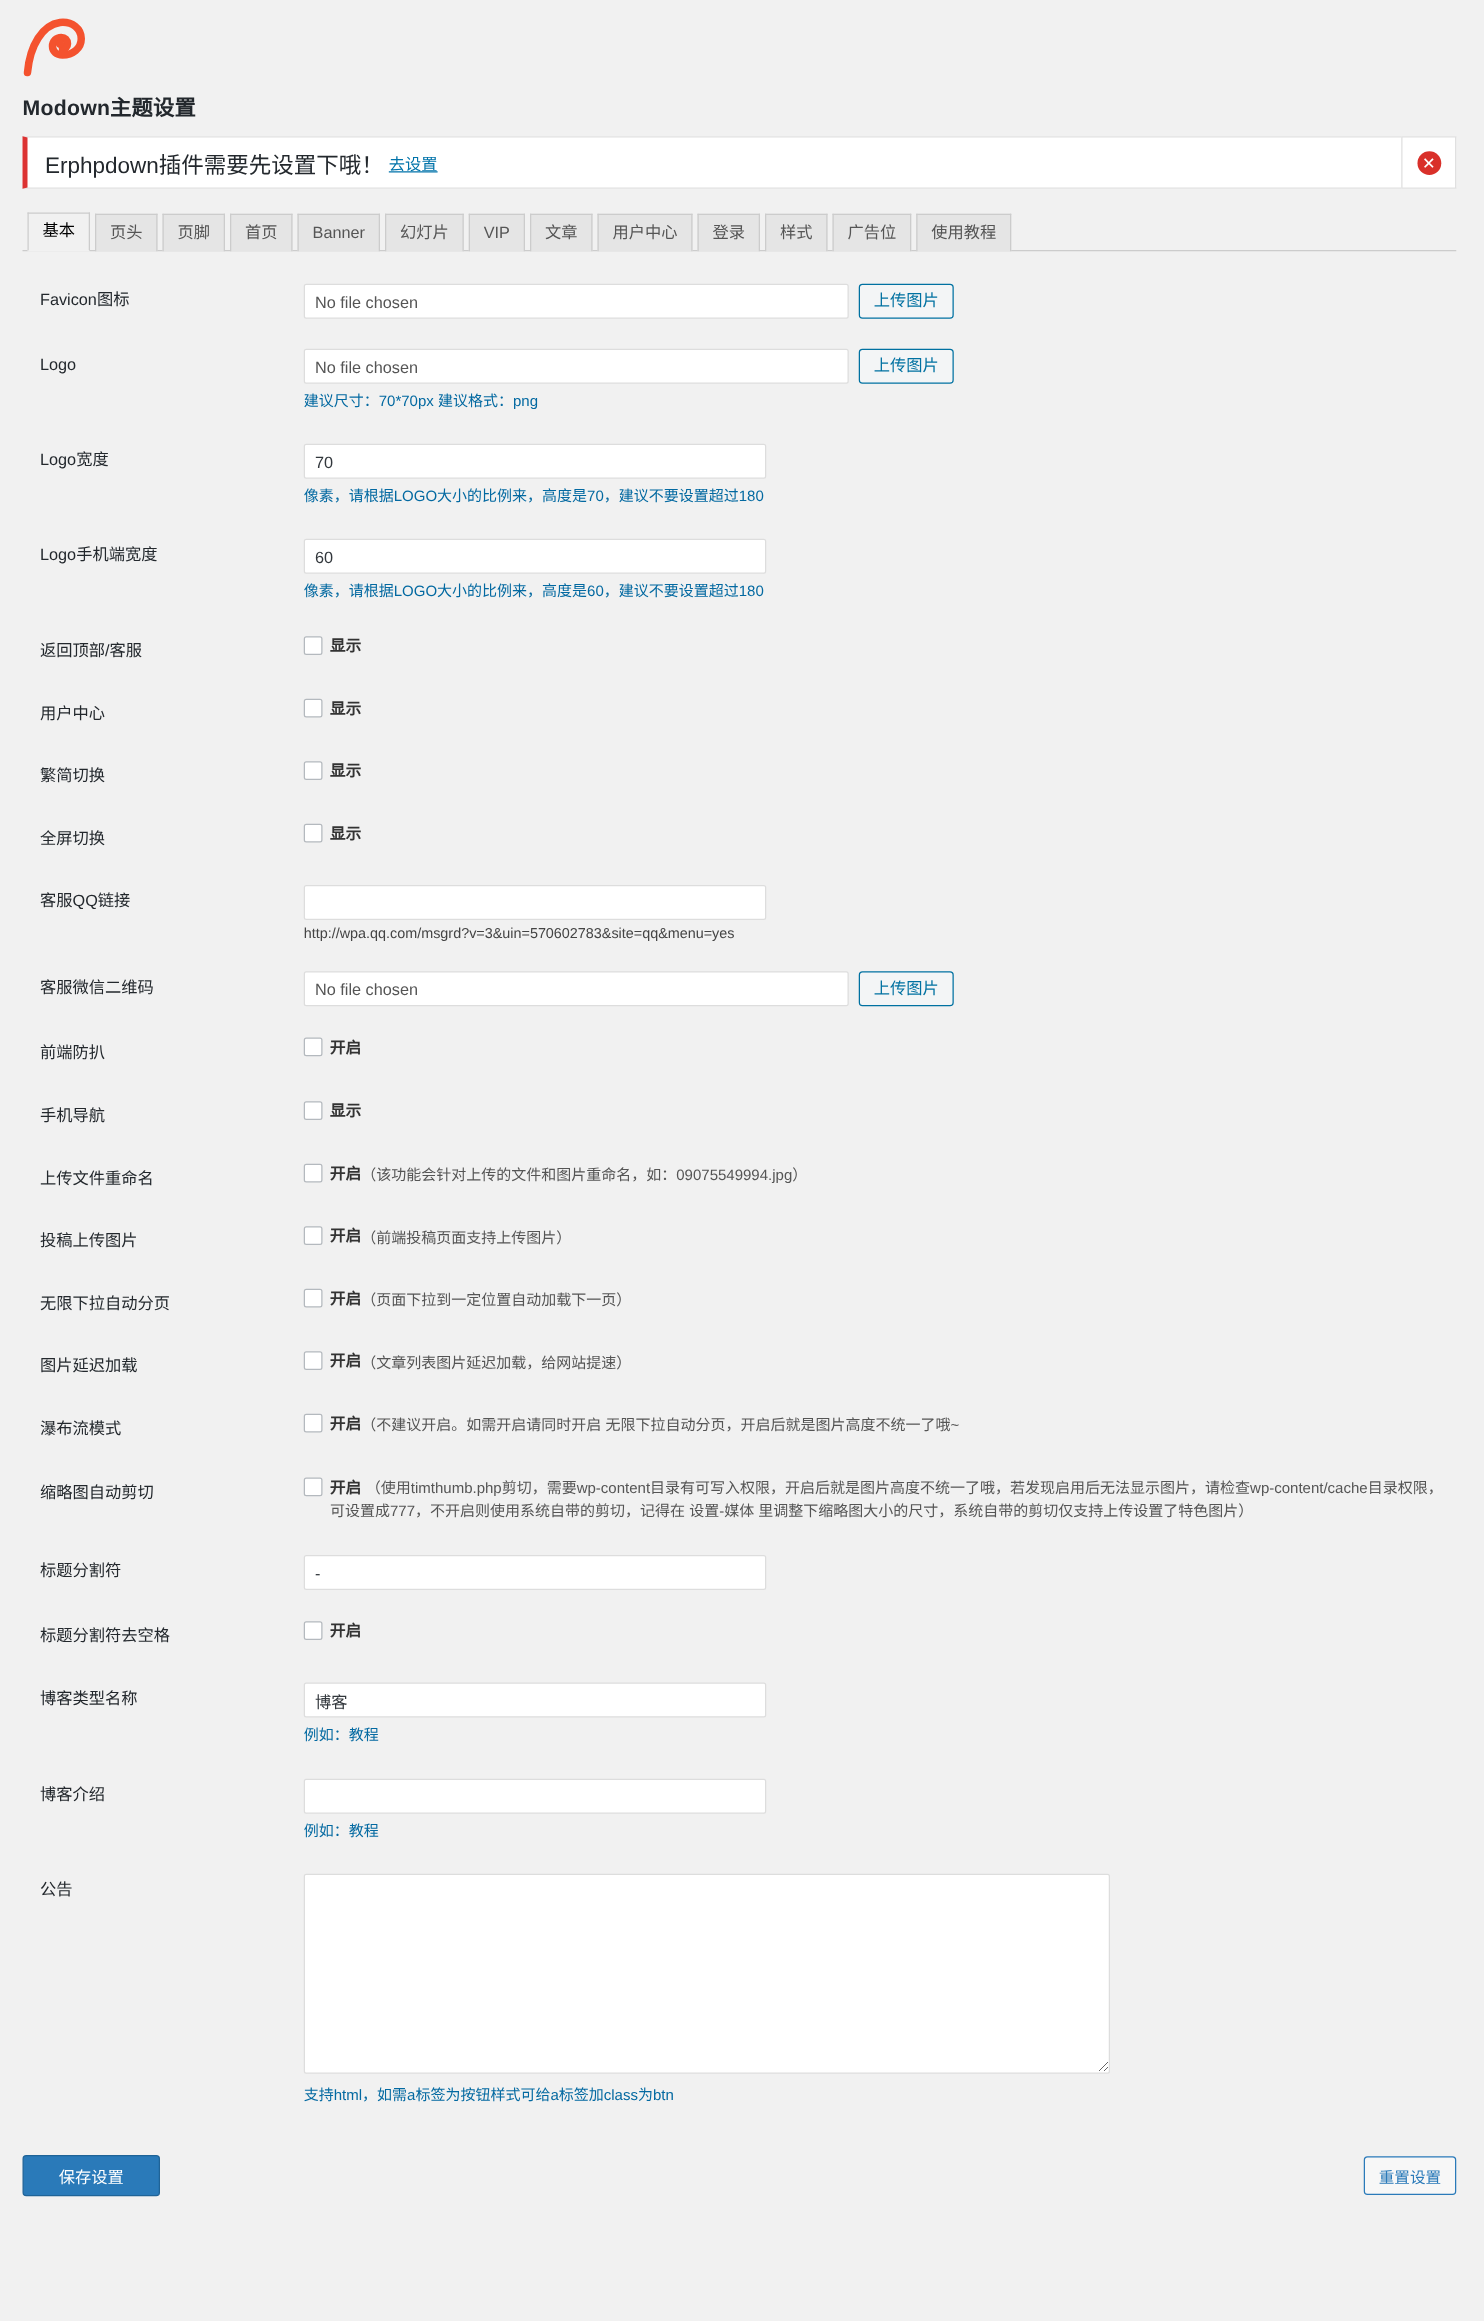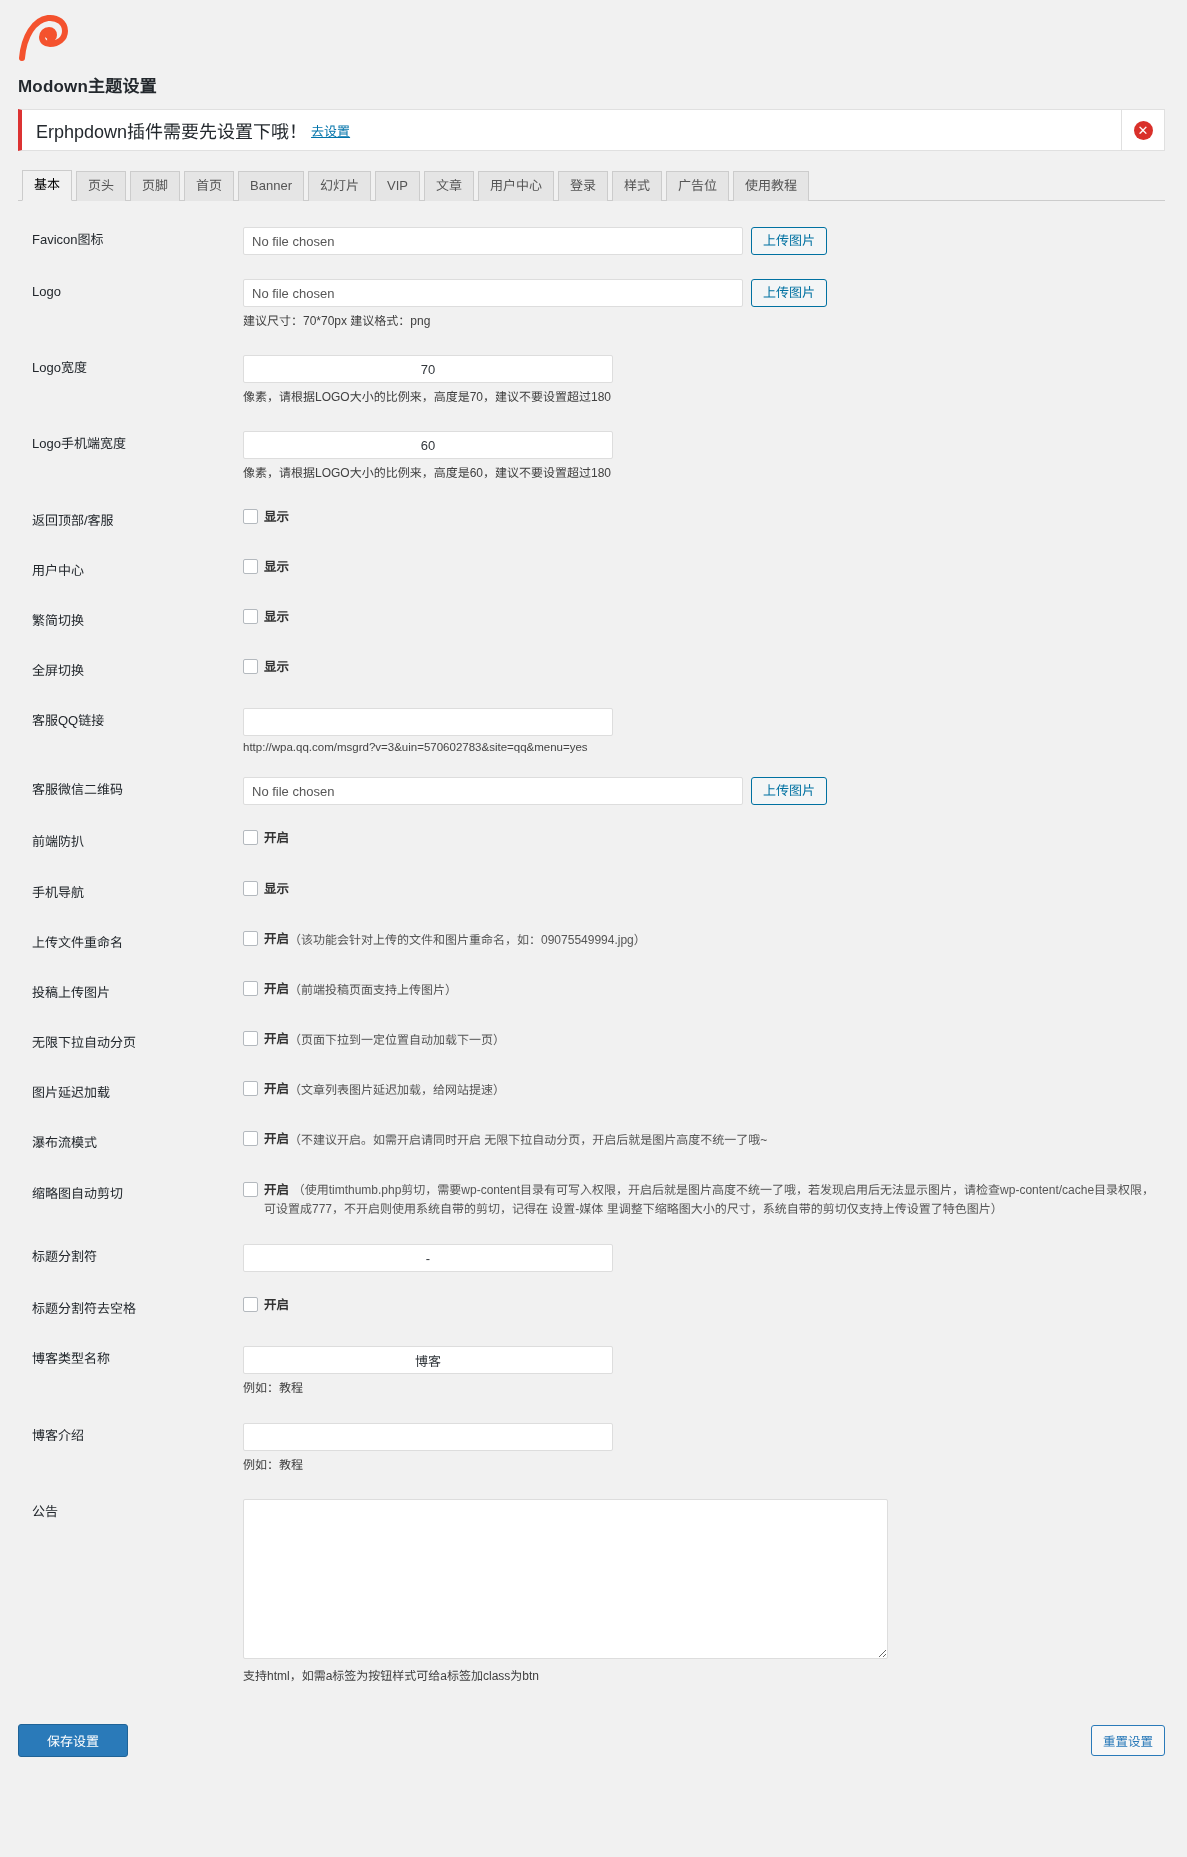--- a/index.html
+++ b/index.html
@@ -112,24 +112,24 @@
     height: 28px;
     border: 1px solid #ddd;
     background: #fff;
     padding: 0 8px;
     font-size: 13px;
     color: #32373c;
     border-radius: 2px;
     font-family: "Liberation Sans", sans-serif;
   }
   input.file-fake { color: #555; }
-  .w-long { width: 500px; }
-  .w-mid  { width: 370px; text-align: center; }
+  .w-long { width: 436px; }
+  .w-mid  { width: 370px; }
   .desc {
-    color: #404040;
+    color: #0369a1;
     font-size: 12px;
     margin-top: 5px;
     line-height: 1.6;
     max-width: 690px;
   }
   .url-desc { color: #444; font-size: 11.5px; margin-top: 5px; }
   .upload-btn {
     display: inline-block;
     border: 1px solid #0071a1;
     color: #0071a1;

